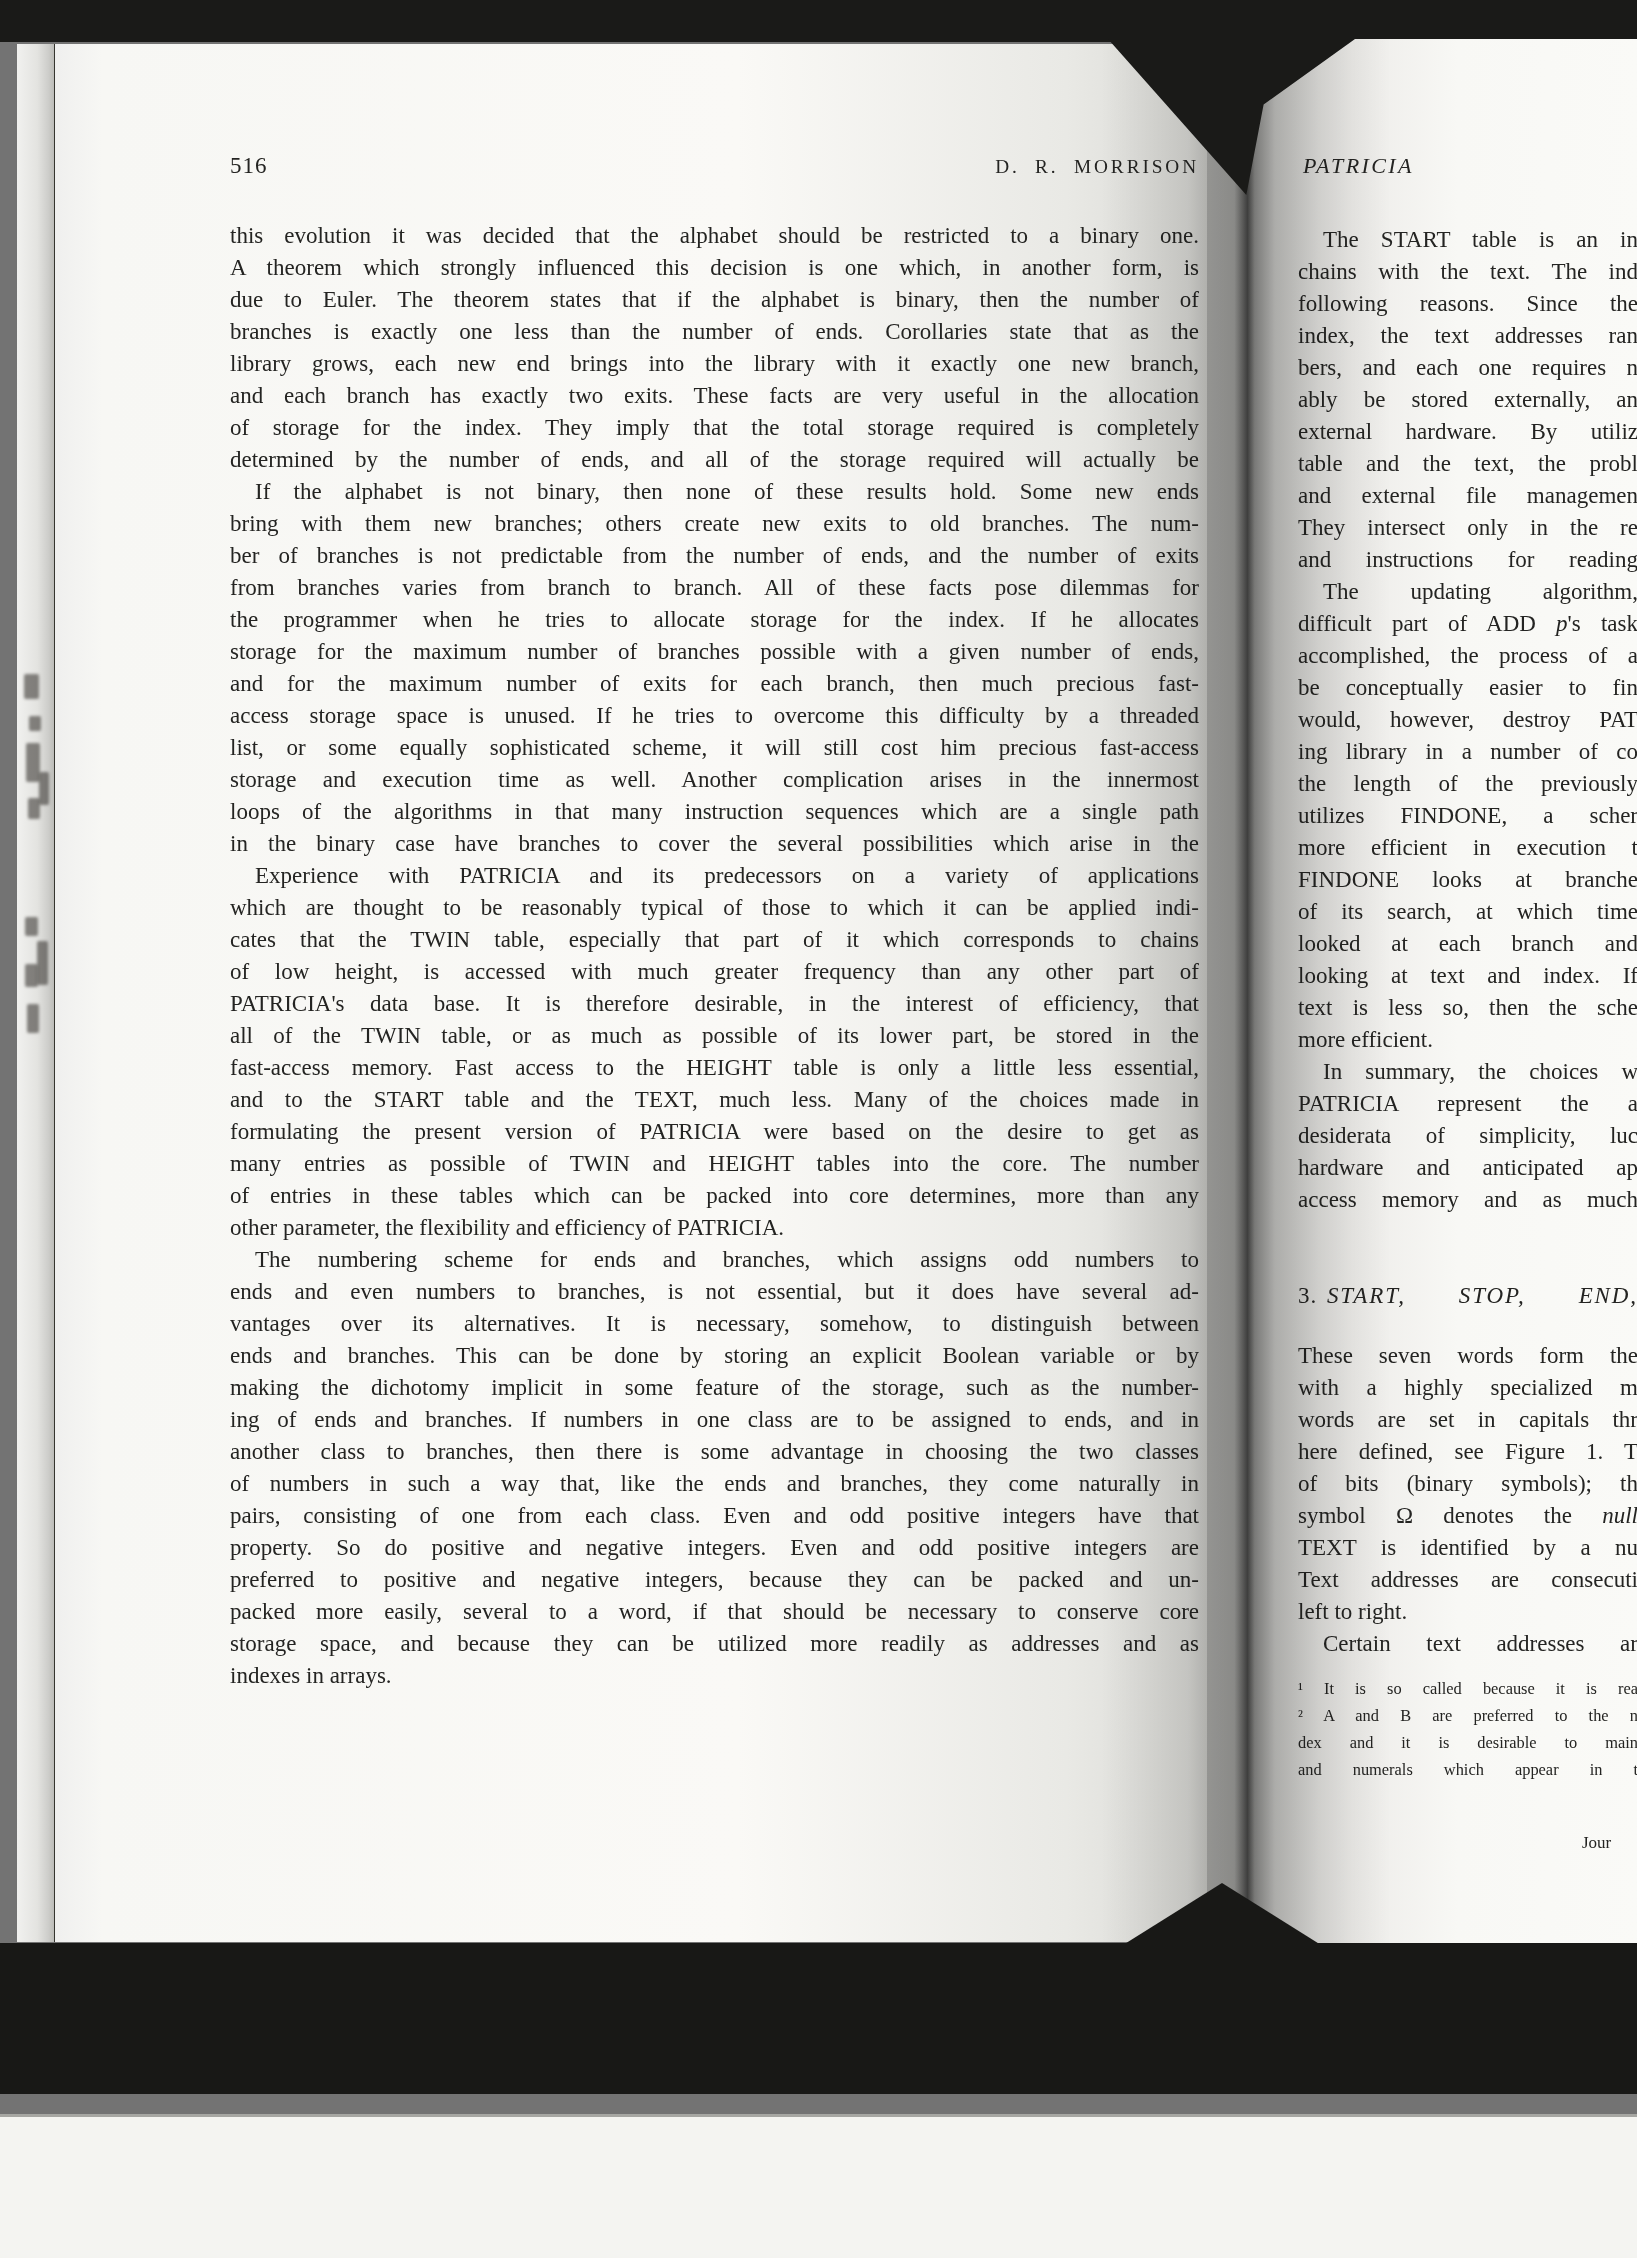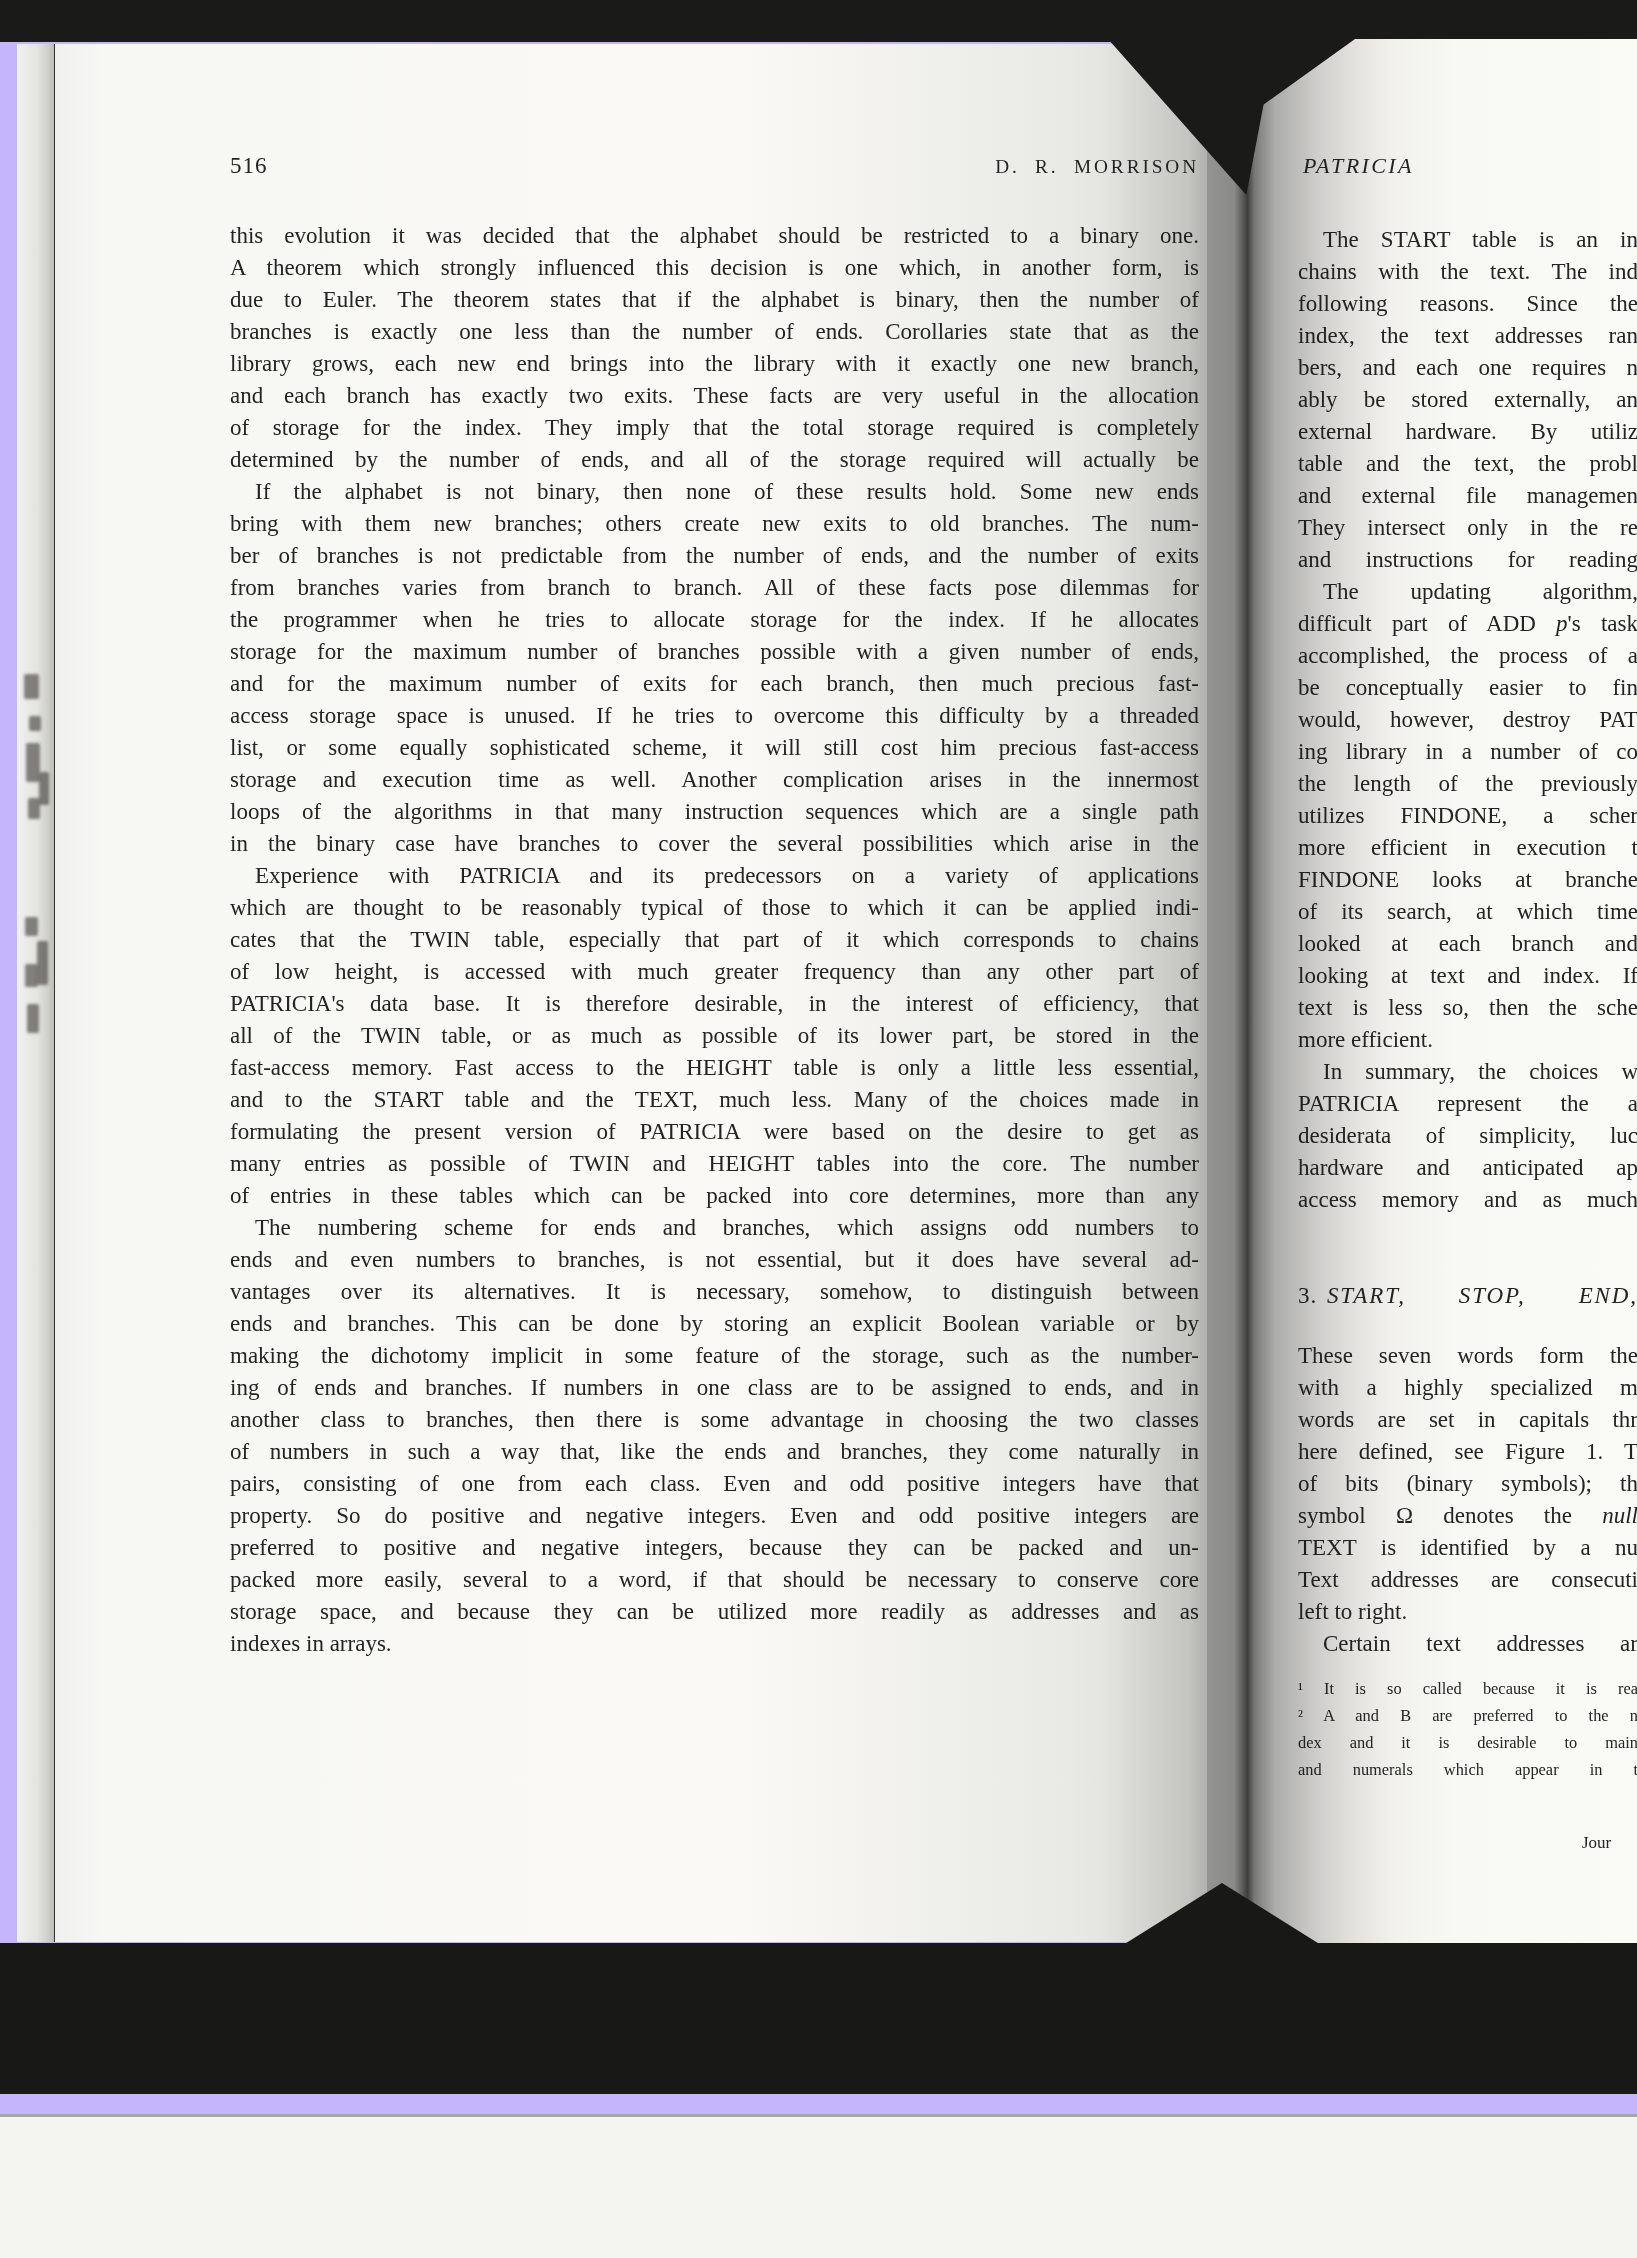--- a/index.html
+++ b/index.html
@@ -1,18 +1,18 @@
 <!DOCTYPE html>
 <html><head>
 <meta charset="utf-8">
 <style>
   html,body { margin:0; padding:0; background:#dedede; }
   #canvas {
     position:relative; width:1638px; height:2258px;
-    background:#c4b5fd; overflow:hidden;
+    background:#737373; overflow:hidden;
     font-family:"Liberation Serif", serif; color:#242422;
   }
   
   #band-top { position:absolute; left:0; top:0; width:1638px; height:42px; background:#1a1a18; }
   #wedge-top { position:absolute; left:1108px; top:39px; width:247px; height:156px;
     background:#1a1a18; clip-path:polygon(0 0, 100% 0, 63% 42%, 56% 100%); }
   #band-bottom { position:absolute; left:0; top:1943px; width:1638px; height:151px; background:#181816; }
   #wedge-bottom { position:absolute; left:1123px; top:1883px; width:198px; height:62px;
     background:#181816; clip-path:polygon(0 100%, 50% 0, 100% 100%); }
   #strip-line { position:absolute; left:0; top:2114px; width:1638px; height:2.9px; background:#a6a6a2; }
@@ -113,20 +113,21 @@
       <div class="line jl">which are thought to be reasonably typical of those to which it can be applied indi-</div>
       <div class="line jl">cates that the TWIN table, especially that part of it which corresponds to chains</div>
       <div class="line jl">of low height, is accessed with much greater frequency than any other part of</div>
       <div class="line jl">PATRICIA's data base. It is therefore desirable, in the interest of efficiency, that</div>
       <div class="line jl">all of the TWIN table, or as much as possible of its lower part, be stored in the</div>
       <div class="line jl">fast-access memory. Fast access to the HEIGHT table is only a little less essential,</div>
       <div class="line jl">and to the START table and the TEXT, much less. Many of the choices made in</div>
       <div class="line jl">formulating the present version of PATRICIA were based on the desire to get as</div>
       <div class="line jl">many entries as possible of TWIN and HEIGHT tables into the core. The number</div>
       <div class="line jl">of entries in these tables which can be packed into core determines, more than any</div>
+      <div class="line">other parameter, the flexibility and efficiency of PATRICIA.</div>
       <div class="line jl indent">The numbering scheme for ends and branches, which assigns odd numbers to</div>
       <div class="line jl">ends and even numbers to branches, is not essential, but it does have several ad-</div>
       <div class="line jl">vantages over its alternatives. It is necessary, somehow, to distinguish between</div>
       <div class="line jl">ends and branches. This can be done by storing an explicit Boolean variable or by</div>
       <div class="line jl">making the dichotomy implicit in some feature of the storage, such as the number-</div>
       <div class="line jl">ing of ends and branches. If numbers in one class are to be assigned to ends, and in</div>
       <div class="line jl">another class to branches, then there is some advantage in choosing the two classes</div>
       <div class="line jl">of numbers in such a way that, like the ends and branches, they come naturally in</div>
       <div class="line jl">pairs, consisting of one from each class. Even and odd positive integers have that</div>
       <div class="line jl">property. So do positive and negative integers. Even and odd positive integers are</div>

